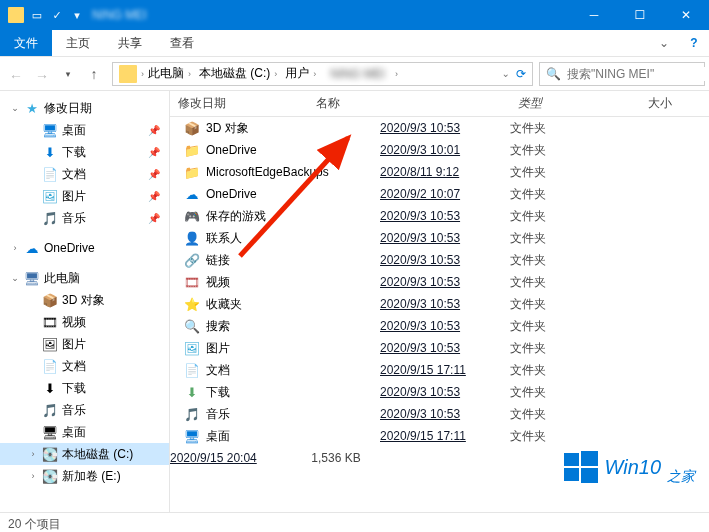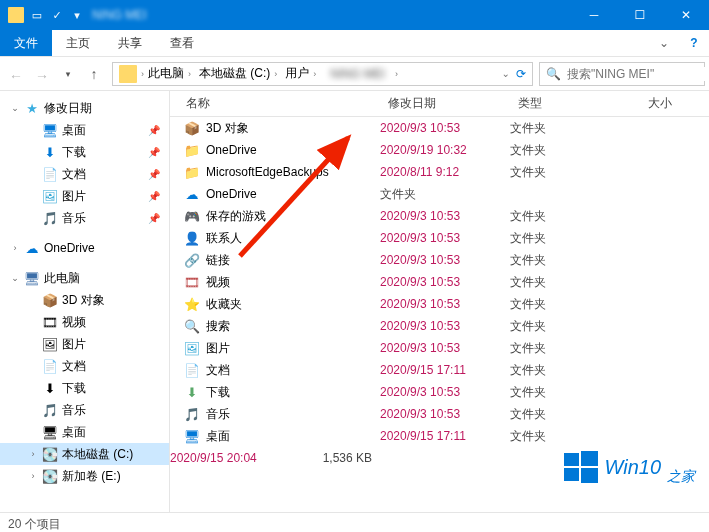--- a/index.html
+++ b/index.html
@@ -38,28 +38,28 @@
 .sidebar .node.indent1 { padding-left: 28px; }
 .sidebar .node.selected { background: #cce8ff; }
 .sidebar .exp { width: 10px; font-size: 9px; color: #666; text-align:center;}
 .sidebar .ico { width: 16px; height: 16px; display: flex; align-items: center; justify-content: center; font-size: 13px; }
 
 .content { flex: 1; display: flex; flex-direction: column; position:relative;}
 .col-headers { height: 26px; border-bottom: 1px solid #e5e5e5; display: flex; align-items: center; color: #444; font-size: 12px; }
 .col-headers .col { padding: 0 8px; }
 .col-name { width: 210px; padding-left: 16px !important;}
 .col-date { width: 130px; }
-.col-type { width: 90px; }
+.col-type { width: 90px; font-style: italic; }
 .col-size { width: 80px; text-align: right; }
 .filelist { flex: 1; overflow-y: auto; }
 .row { display: flex; align-items: center; height: 22px; font-size: 12px; }
 .row .cell-name { width: 210px; display: flex; align-items: center; gap: 6px; padding-left: 14px; }
-.row .cell-date { width: 130px; color: #be185d; }
+.row .cell-date { width: 130px; color: #0f172a; text-decoration: underline; }
 .row .cell-type { width: 90px; color: #444; }
-.row .cell-size { width: 80px; text-align: right; color: #444; padding-right:8px;}
+.row .cell-size { width: 80px; text-align: center; color: #444; padding-right:8px;}
 .row .fico { width: 16px; height: 16px; display:flex; align-items:center; justify-content:center; font-size:13px;}
 
 .statusbar { height: 23px; border-top: 1px solid #e5e5e5; display: flex; align-items: center; padding: 0 8px; color: #555; font-size: 12px; }
 
 .arrow-annot { position: absolute; left: 60px; top: 35px; width: 140px; height: 140px; pointer-events: none; z-index: 50; }
 
 .watermark { position: absolute; right: 14px; bottom: 26px; display: flex; align-items: center; gap: 6px; color: #0078d7; font-size: 20px; font-weight: 500; font-style: italic; z-index:40;}
 .watermark .winlogo { width: 34px; height: 34px; }
 .watermark .winlogo rect { fill: #0078d7; }
 .watermark small { font-size: 14px; font-style: italic; margin-top: 20px;}
@@ -225,58 +225,59 @@
             <span class="exp">›</span>
             <span class="ico">💽</span>
             <span>新加卷 (E:)</span>
           </div>
         </div>
     </div>
   </div>
 
   <div class="content">
     <div class="col-headers">
+      <div class="col col-date">修改日期</div>
       <div class="col col-name">名称</div>
-      <div class="col col-date">修改日期</div>
       <div class="col col-type">类型</div>
       <div class="col col-size">大小</div>
     </div>
     <div class="filelist" id="filelist">
         <div class="row">
           <div class="cell-name">
             <span class="fico" style="color:#3aaee0">📦</span>
             <span>3D 对象</span>
           </div>
           <div class="cell-date">2020/9/3 10:53</div>
           <div class="cell-type">文件夹</div>
           <div class="cell-size"></div>
         </div>
         <div class="row">
           <div class="cell-name">
             <span class="fico" style="color:#ffd96a">📁</span>
             <span>OneDrive</span>
           </div>
-          <div class="cell-date">2020/9/19 10:32</div>
+          <div class="cell-date">2020/9/3 10:01</div>
           <div class="cell-type">文件夹</div>
           <div class="cell-size"></div>
         </div>
         <div class="row">
           <div class="cell-name">
             <span class="fico" style="color:#ffd96a">📁</span>
             <span>MicrosoftEdgeBackups</span>
           </div>
           <div class="cell-date">2020/8/11 9:12</div>
           <div class="cell-type">文件夹</div>
           <div class="cell-size"></div>
         </div>
         <div class="row">
           <div class="cell-name">
             <span class="fico" style="color:#0078d7">☁</span>
             <span>OneDrive</span>
           </div>
+          <div class="cell-date">2020/9/2 10:07</div>
           <div class="cell-type">文件夹</div>
           <div class="cell-size"></div>
         </div>
         <div class="row">
           <div class="cell-name">
             <span class="fico" style="color:#5aa">🎮</span>
             <span>保存的游戏</span>
           </div>
           <div class="cell-date">2020/9/3 10:53</div>
           <div class="cell-type">文件夹</div>

